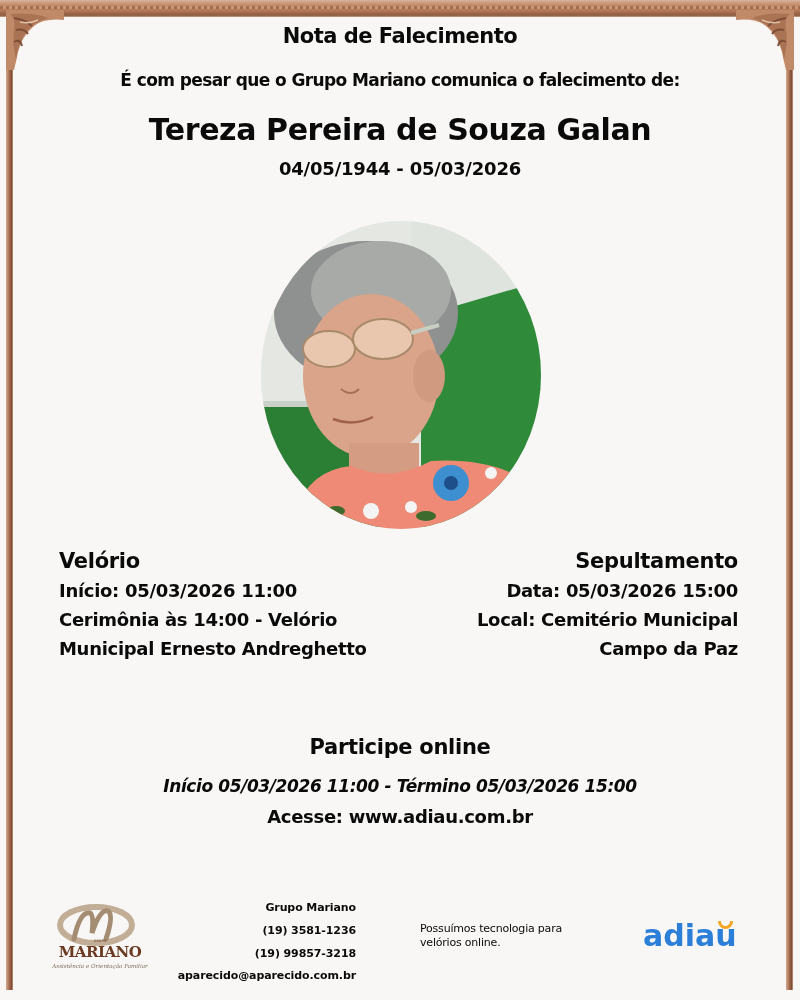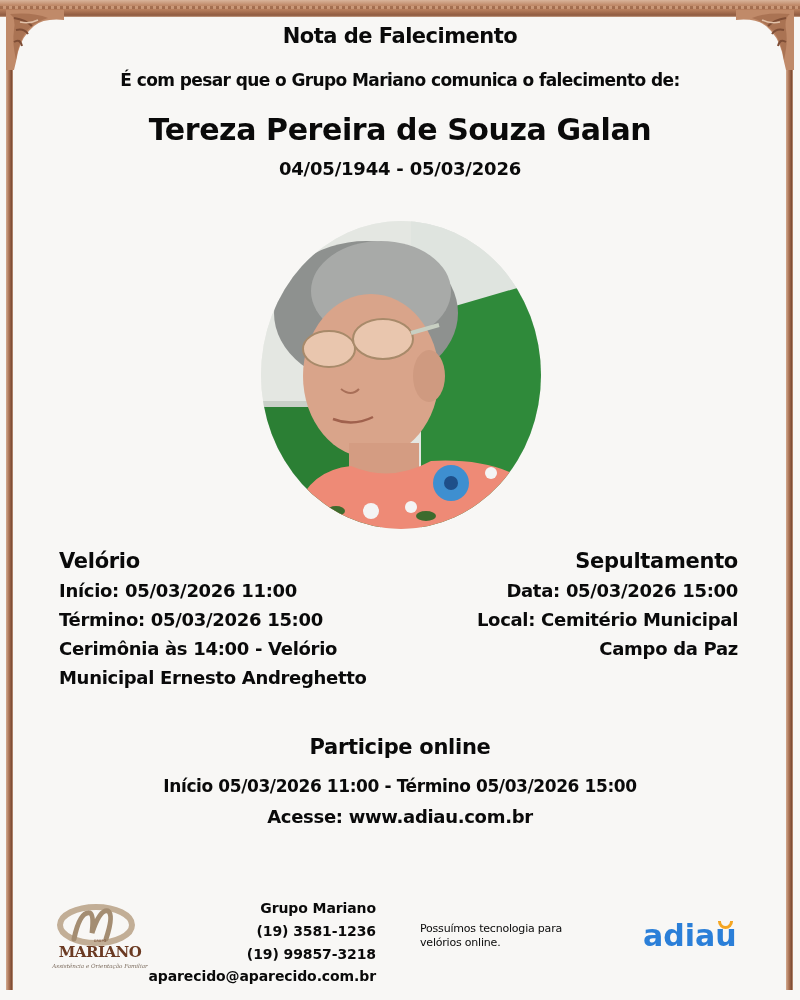--- a/index.html
+++ b/index.html
@@ -50,28 +50,28 @@
 
     
     .col { position: absolute; top: 546px; font-weight: bold; }
     .col h2 { font-size: 21px; line-height: 30px; letter-spacing: -0.3px; }
     .col .line { font-size: 18px; line-height: 29px; letter-spacing: -0.3px; white-space: nowrap; }
     .col-left { left: 59px; text-align: left; }
     .col-right { right: 62px; text-align: right; }
 
     
     .online-title { top: 735px; font-size: 21px; letter-spacing: -0.3px; }
-    .online-times { top: 776px; font-size: 17px; letter-spacing: -0.4px; }
+    .online-times { top: 776px; font-size: 17px; letter-spacing: -0.4px; font-style: italic; }
     .online-access { top: 806px; font-size: 18px; letter-spacing: -0.3px; }
 
     
     .logo-mariano { position: absolute; left: 44px; top: 903px; width: 112px; height: 68px; }
     .contacts {
-      position: absolute; right: 424px; top: 897px; text-align: right; font-weight: bold;
-      font-size: 14px; line-height: 22.8px; letter-spacing: -0.1px;
+      position: absolute; right: 444px; top: 897px; text-align: right; font-weight: bold;
+      font-size: 11px; line-height: 22.8px; letter-spacing: -0.1px;
     }
     .tech-note {
       position: absolute; left: 420px; top: 922px; font-weight: normal; font-size: 11px;
       line-height: 14px; letter-spacing: -0.2px;
     }
     .adiau {
       position: absolute; left: 643px; top: 916px; height: 40px;
       font-family: "DejaVu Sans", sans-serif; font-weight: bold; font-size: 30px;
       color: #2b7fd8; letter-spacing: 0px; line-height: 40px;
     }
@@ -139,21 +139,20 @@
       <circle cx="150" cy="286" r="6" fill="#f4f4f4"></circle>
       <circle cx="230" cy="252" r="6" fill="#f4f4f4"></circle>
       <ellipse cx="165" cy="295" rx="10" ry="5" fill="#3d6b2d"></ellipse>
       <ellipse cx="75" cy="290" rx="9" ry="5" fill="#3d6b2d"></ellipse>
     </svg>
   </div>
 
   <div class="col col-left">
     <h2>Velório</h2>
     <div class="line">Início: 05/03/2026 11:00</div>
-    <div class="line">Término: 05/03/2026 15:00</div>
     <div class="line">Cerimônia às 14:00 - Velório</div>
     <div class="line">Municipal Ernesto Andreghetto</div>
   </div>
 
   <div class="col col-right">
     <h2>Sepultamento</h2>
     <div class="line">Data: 05/03/2026 15:00</div>
     <div class="line">Local: Cemitério Municipal</div>
     <div class="line">Campo da Paz</div>
   </div>

